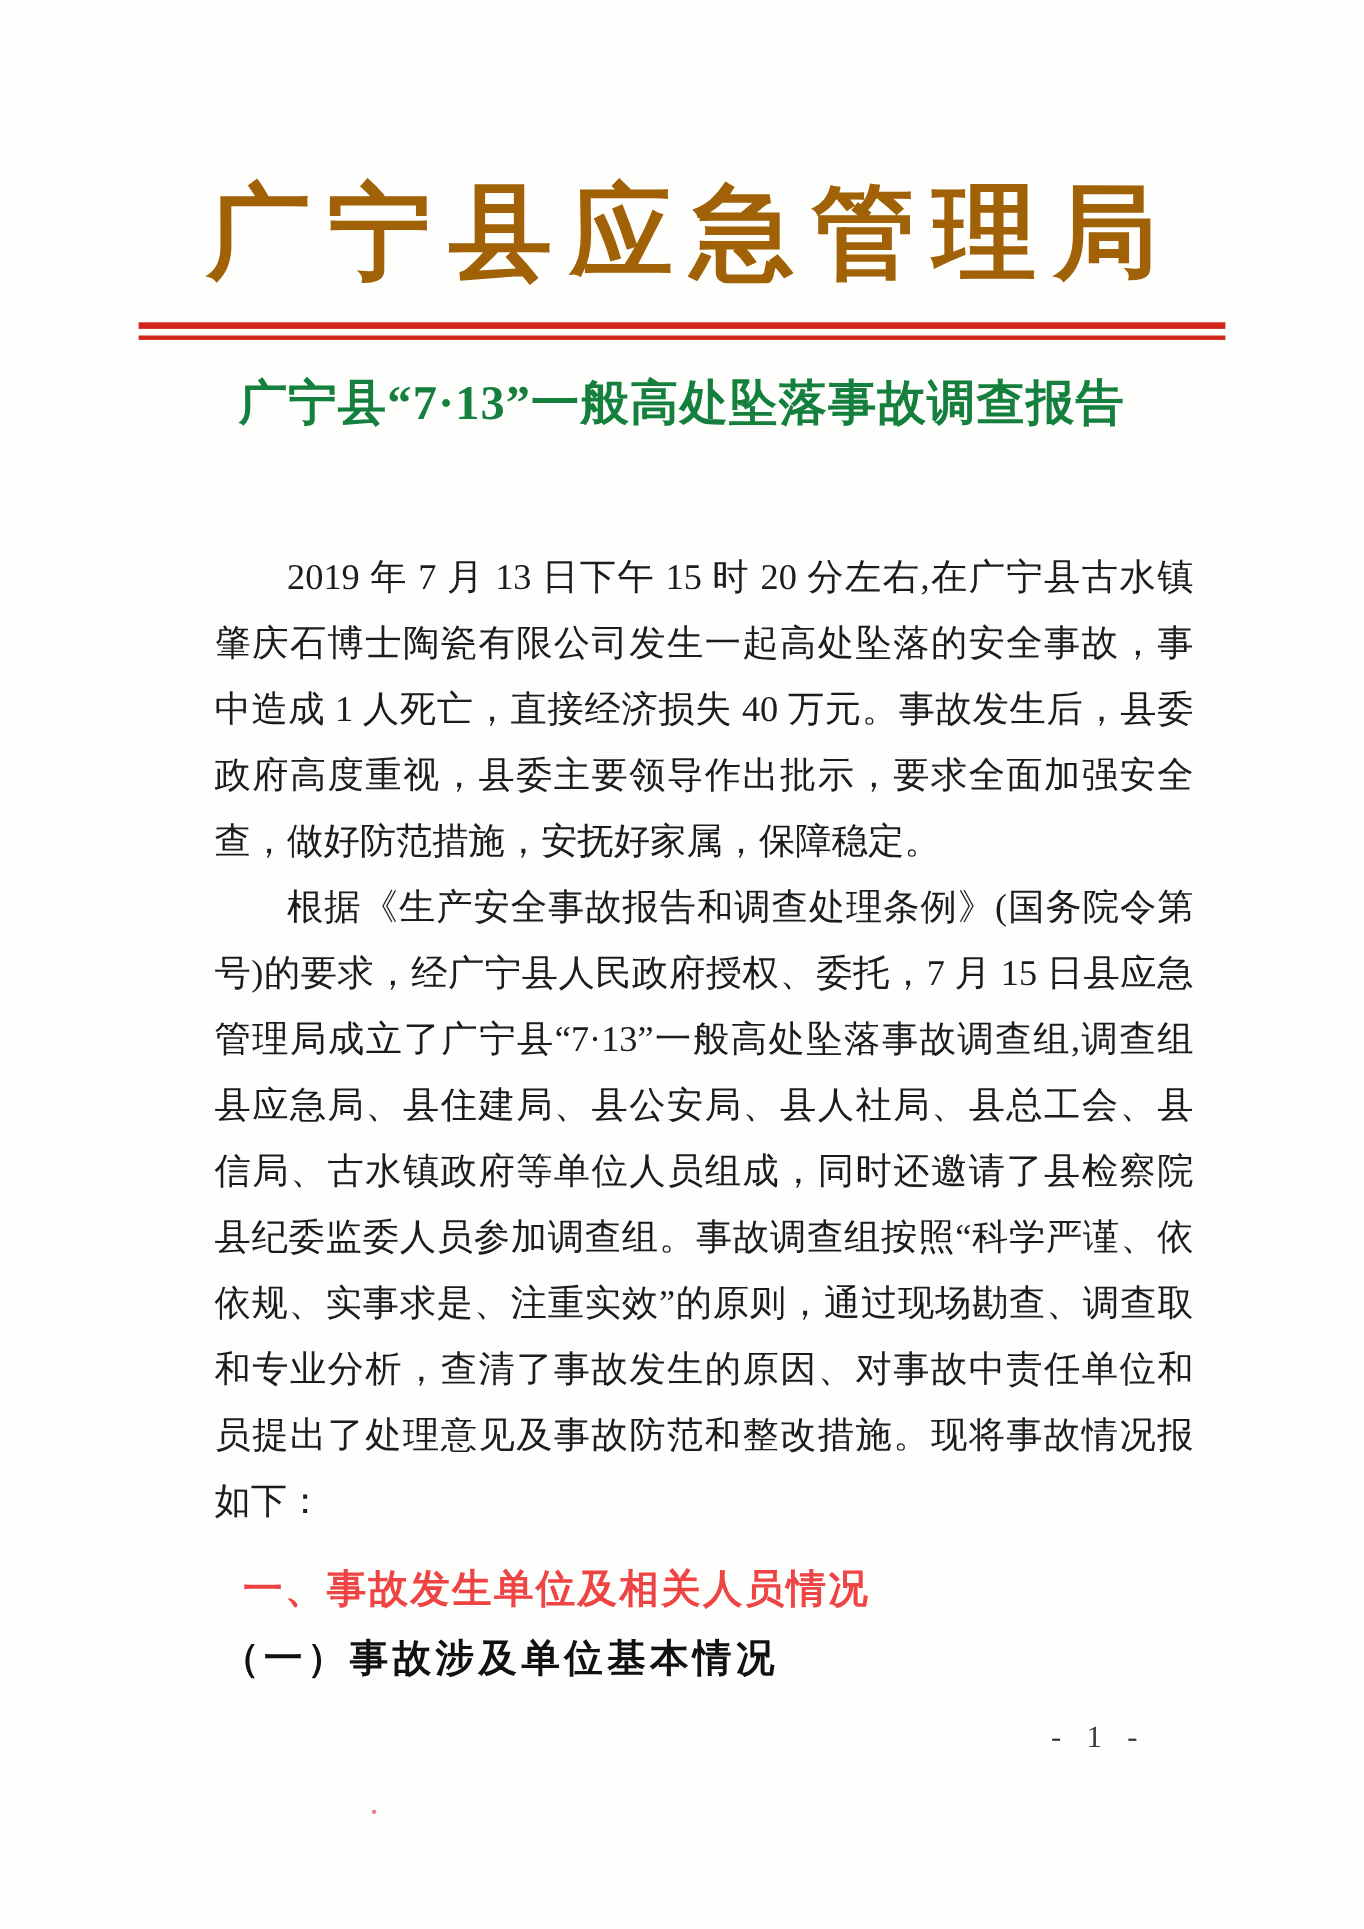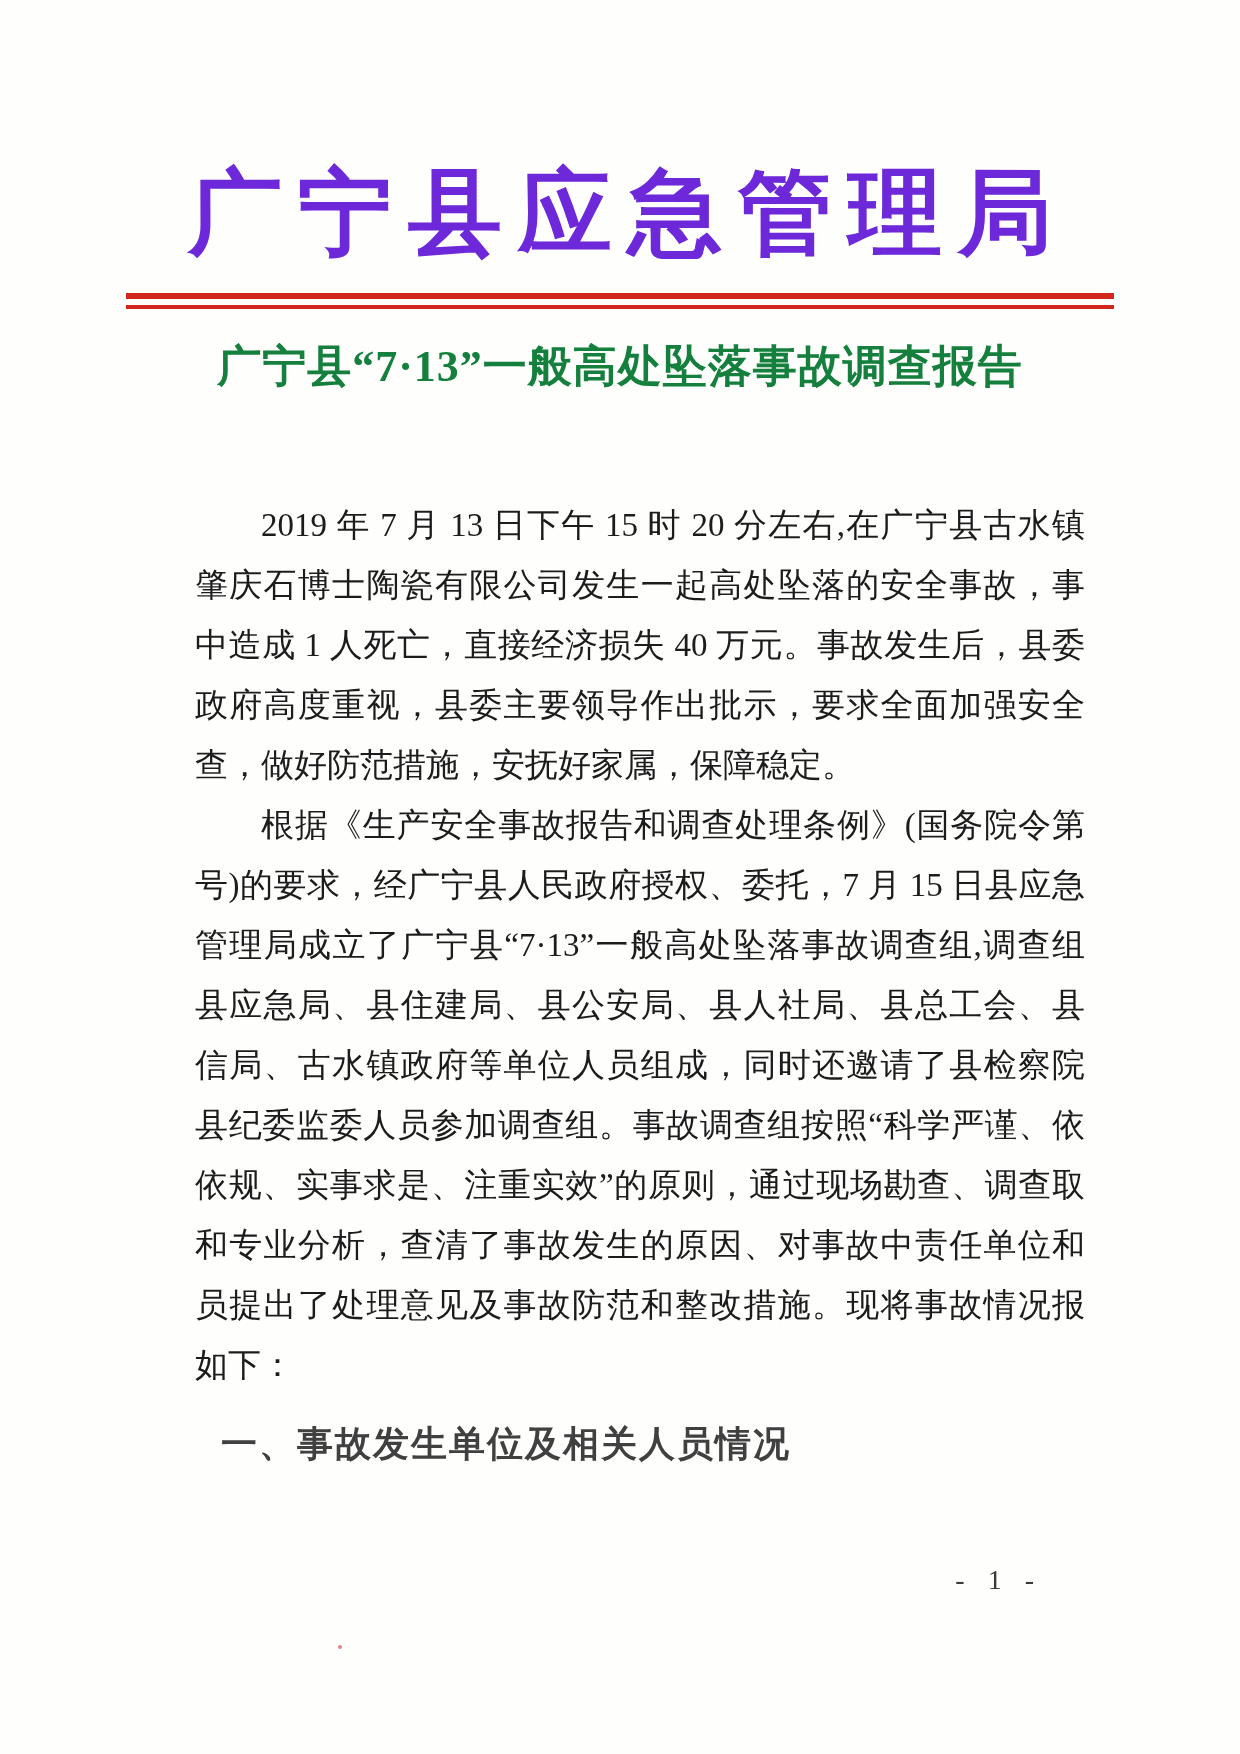--- a/index.html
+++ b/index.html
@@ -19,21 +19,21 @@
   }
   
   .letterhead {
     margin: 158px 0 0 0;
     text-align: center;
     font-size: 94px;
     line-height: 1.18;
     font-weight: 700;
     letter-spacing: 16px;
     text-indent: 16px;
-    color: #6d28d9;
+    color: #a16207;
     font-family: "Liberation Serif", "DejaVu Serif", serif;
     white-space: nowrap;
   }
   .rules {
     width: 988px;
     margin: 24px auto 0 auto;
   }
   .rule-top {
     height: 6px;
     background: #d2261c;
@@ -81,21 +81,21 @@
   }
   
   .h1-heading {
     width: 930px;
     margin: 18px auto 0 auto;
     padding-left: 66px;
     box-sizing: border-box;
     font-size: 36px;
     line-height: 62px;
     font-weight: 700;
-    color: #404040;
+    color: #ef4444;
     font-family: "Liberation Sans", "DejaVu Sans", sans-serif;
     letter-spacing: 2px;
   }
   .h2-heading {
     width: 930px;
     margin: 2px auto 0 auto;
     padding-left: 46px;
     box-sizing: border-box;
     font-size: 35px;
     line-height: 62px;
@@ -155,18 +155,19 @@
     <div class="bline">信局、古水镇政府等单位人员组成，同时还邀请了县检察院和</div>
     <div class="bline">县纪委监委人员参加调查组。事故调查组按照“科学严谨、依法</div>
     <div class="bline">依规、实事求是、注重实效”的原则，通过现场勘查、调查取证</div>
     <div class="bline">和专业分析，查清了事故发生的原因、对事故中责任单位和人</div>
     <div class="bline">员提出了处理意见及事故防范和整改措施。现将事故情况报告</div>
     <div class="bline last">如下：</div>
   </div>
 
   <div class="h1-heading">一、事故发生单位及相关人员情况</div>
 
+  <div class="h2-heading">（一）事故涉及单位基本情况</div>
 
   <div class="page-number">- 1 -</div>
 
   <div class="speck"></div>
 
 </div>
 
 </body></html>

